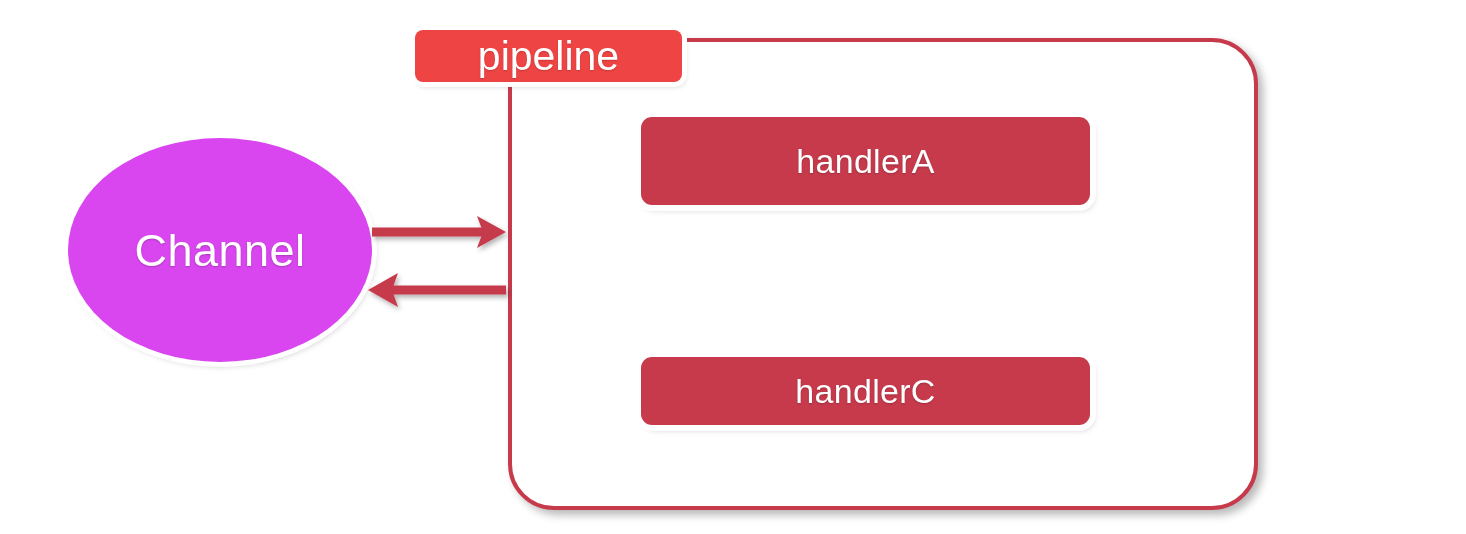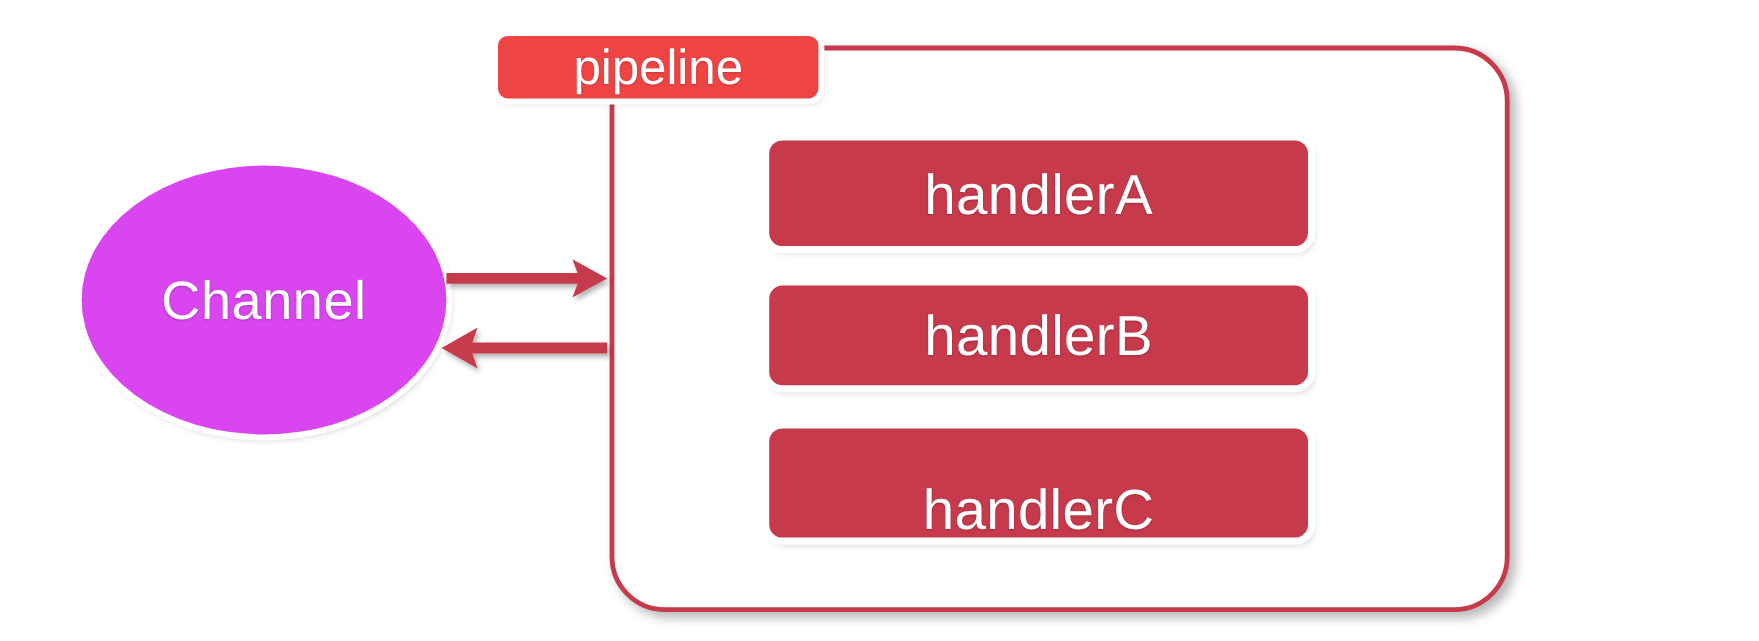--- a/index.html
+++ b/index.html
@@ -86,24 +86,24 @@
     background: #c63a4c;
     border-radius: 11px;
     box-shadow: 0 0 0 6px #ffffff, 3px 4px 7px rgba(0,0,0,0.26);
     display: flex;
     align-items: center;
     justify-content: center;
     z-index: 4;
   }
   #handler-a { top: 117px; height: 88px; }
   #handler-b { top: 238px; height: 83px; }
-  #handler-c { top: 357px; height: 91px; align-items: flex-end; }
+  #handler-c { top: 357px; height: 68px; }
   .handler-box .handler-label {
     color: #ffffff;
-    font-size: 47px;
+    font-size: 34px;
     line-height: 1;
     letter-spacing: 0.3px;
     text-shadow: 0px 1px 2px rgba(0,0,0,0.20);
     white-space: nowrap;
   }
 
   
   #arrows-layer {
     position: absolute;
     left: 0;
@@ -144,21 +144,18 @@
   </div>
 
   <div id="pipeline-label">
     <span class="tag-text">pipeline</span>
   </div>
 
   <div id="handler-a" class="handler-box">
     <span class="handler-label">handlerA</span>
   </div>
 
-  <div id="handler-b" class="handler-box">
-    <span class="handler-label">handlerB</span>
-  </div>
 
   <div id="handler-c" class="handler-box">
     <span class="handler-label">handlerC</span>
   </div>
 
 </div>
 
 </body></html>

